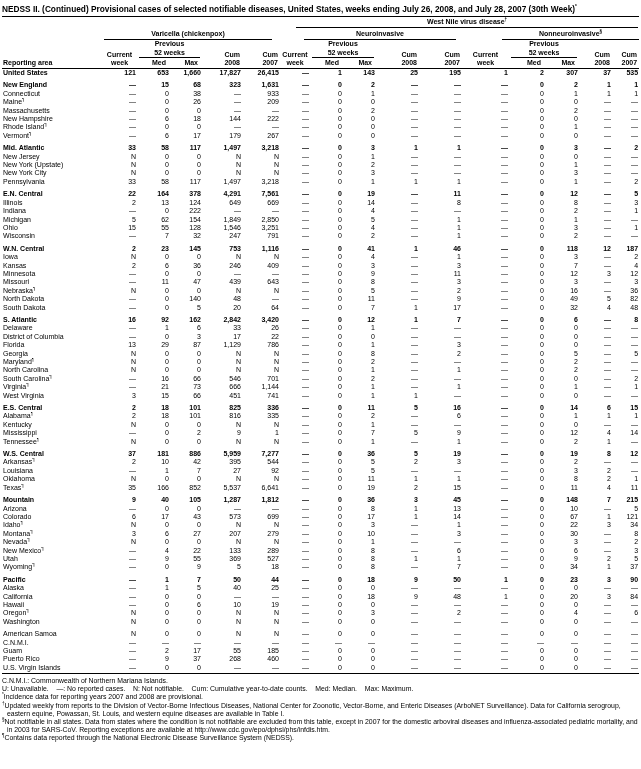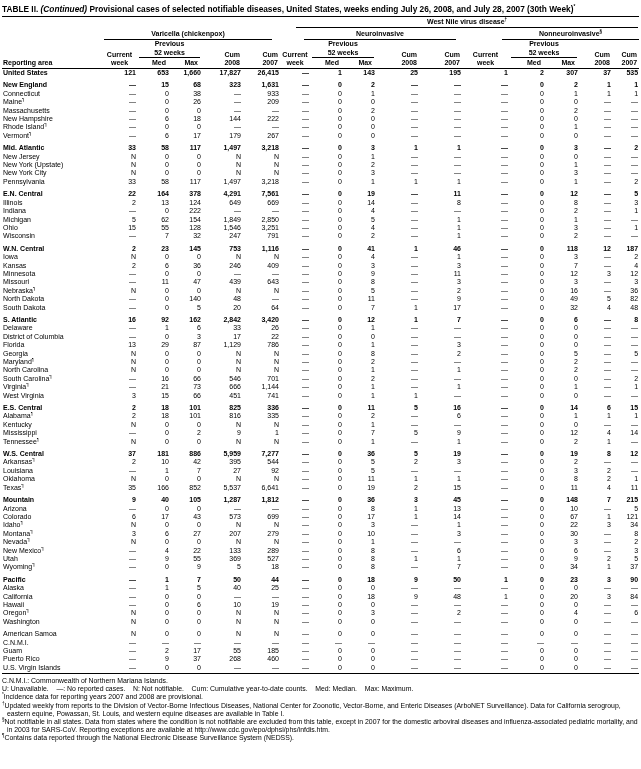--- a/index.html
+++ b/index.html
@@ -7,21 +7,21 @@
     width: 641px; height: 769px; overflow: hidden;
     font-family: "Liberation Sans", sans-serif; color: #000;
     -webkit-font-smoothing: antialiased;
   }
   .page { padding: 4px 2px 0 2px; }
 
   .title {
     font-size: 8.3px; font-weight: bold; line-height: 10px;
     border-bottom: 1.6px solid #000; padding-bottom: 2px;
   }
-  .title .cont { font-style: italic; }
+  .title .cont { }
   sup { font-size: 4.6px; vertical-align: super; line-height: 0; }
 
   table { border-collapse: collapse; table-layout: fixed; width: 637px; margin-top: 1px; }
   th, td { padding: 0; margin: 0; }
 
   thead th { font-size: 7px; font-weight: bold; vertical-align: bottom; line-height: 8.2px; text-align: center; }
   thead .rule { border-bottom: 1px solid #000; padding-bottom: 1px; }
   .wnv-inner { margin: 0 1px 0 16px; }
   .g0-inner { margin: 0 8px 0 2px; }
   .g1-inner { margin: 0 6px 0 24px; }
@@ -43,21 +43,21 @@
 
   .footnotes { margin-top: 3px; font-size: 6.9px; line-height: 8.1px; }
   .fn { padding-left: 5px; text-indent: -5px; white-space: pre-wrap; }
   .fn sup { font-size: 4.6px; }
 </style>
 </head>
 <body>
 
 <div class="page">
 
-  <div class="title"><span>TABLE II.</span><span class="cont"> (Continued) </span><span>Provisional cases of selected notifiable diseases, United States, weeks ending July 26, 2008, and July 28, 2007 (30th Week)</span><sup>*</sup></div>
+  <div class="title"><span>NEDSS II.</span><span class="cont"> (Continued) </span><span>Provisional cases of selected notifiable diseases, United States, weeks ending July 26, 2008, and July 28, 2007 (30th Week)</span><sup>*</sup></div>
 
   <table>
     <colgroup>
       <col style="width:100px">
       <col style="width:35px">
         <col style="width:33px">
         <col style="width:32px">
         <col style="width:40px">
         <col style="width:38px">
       <col style="width:30px">

